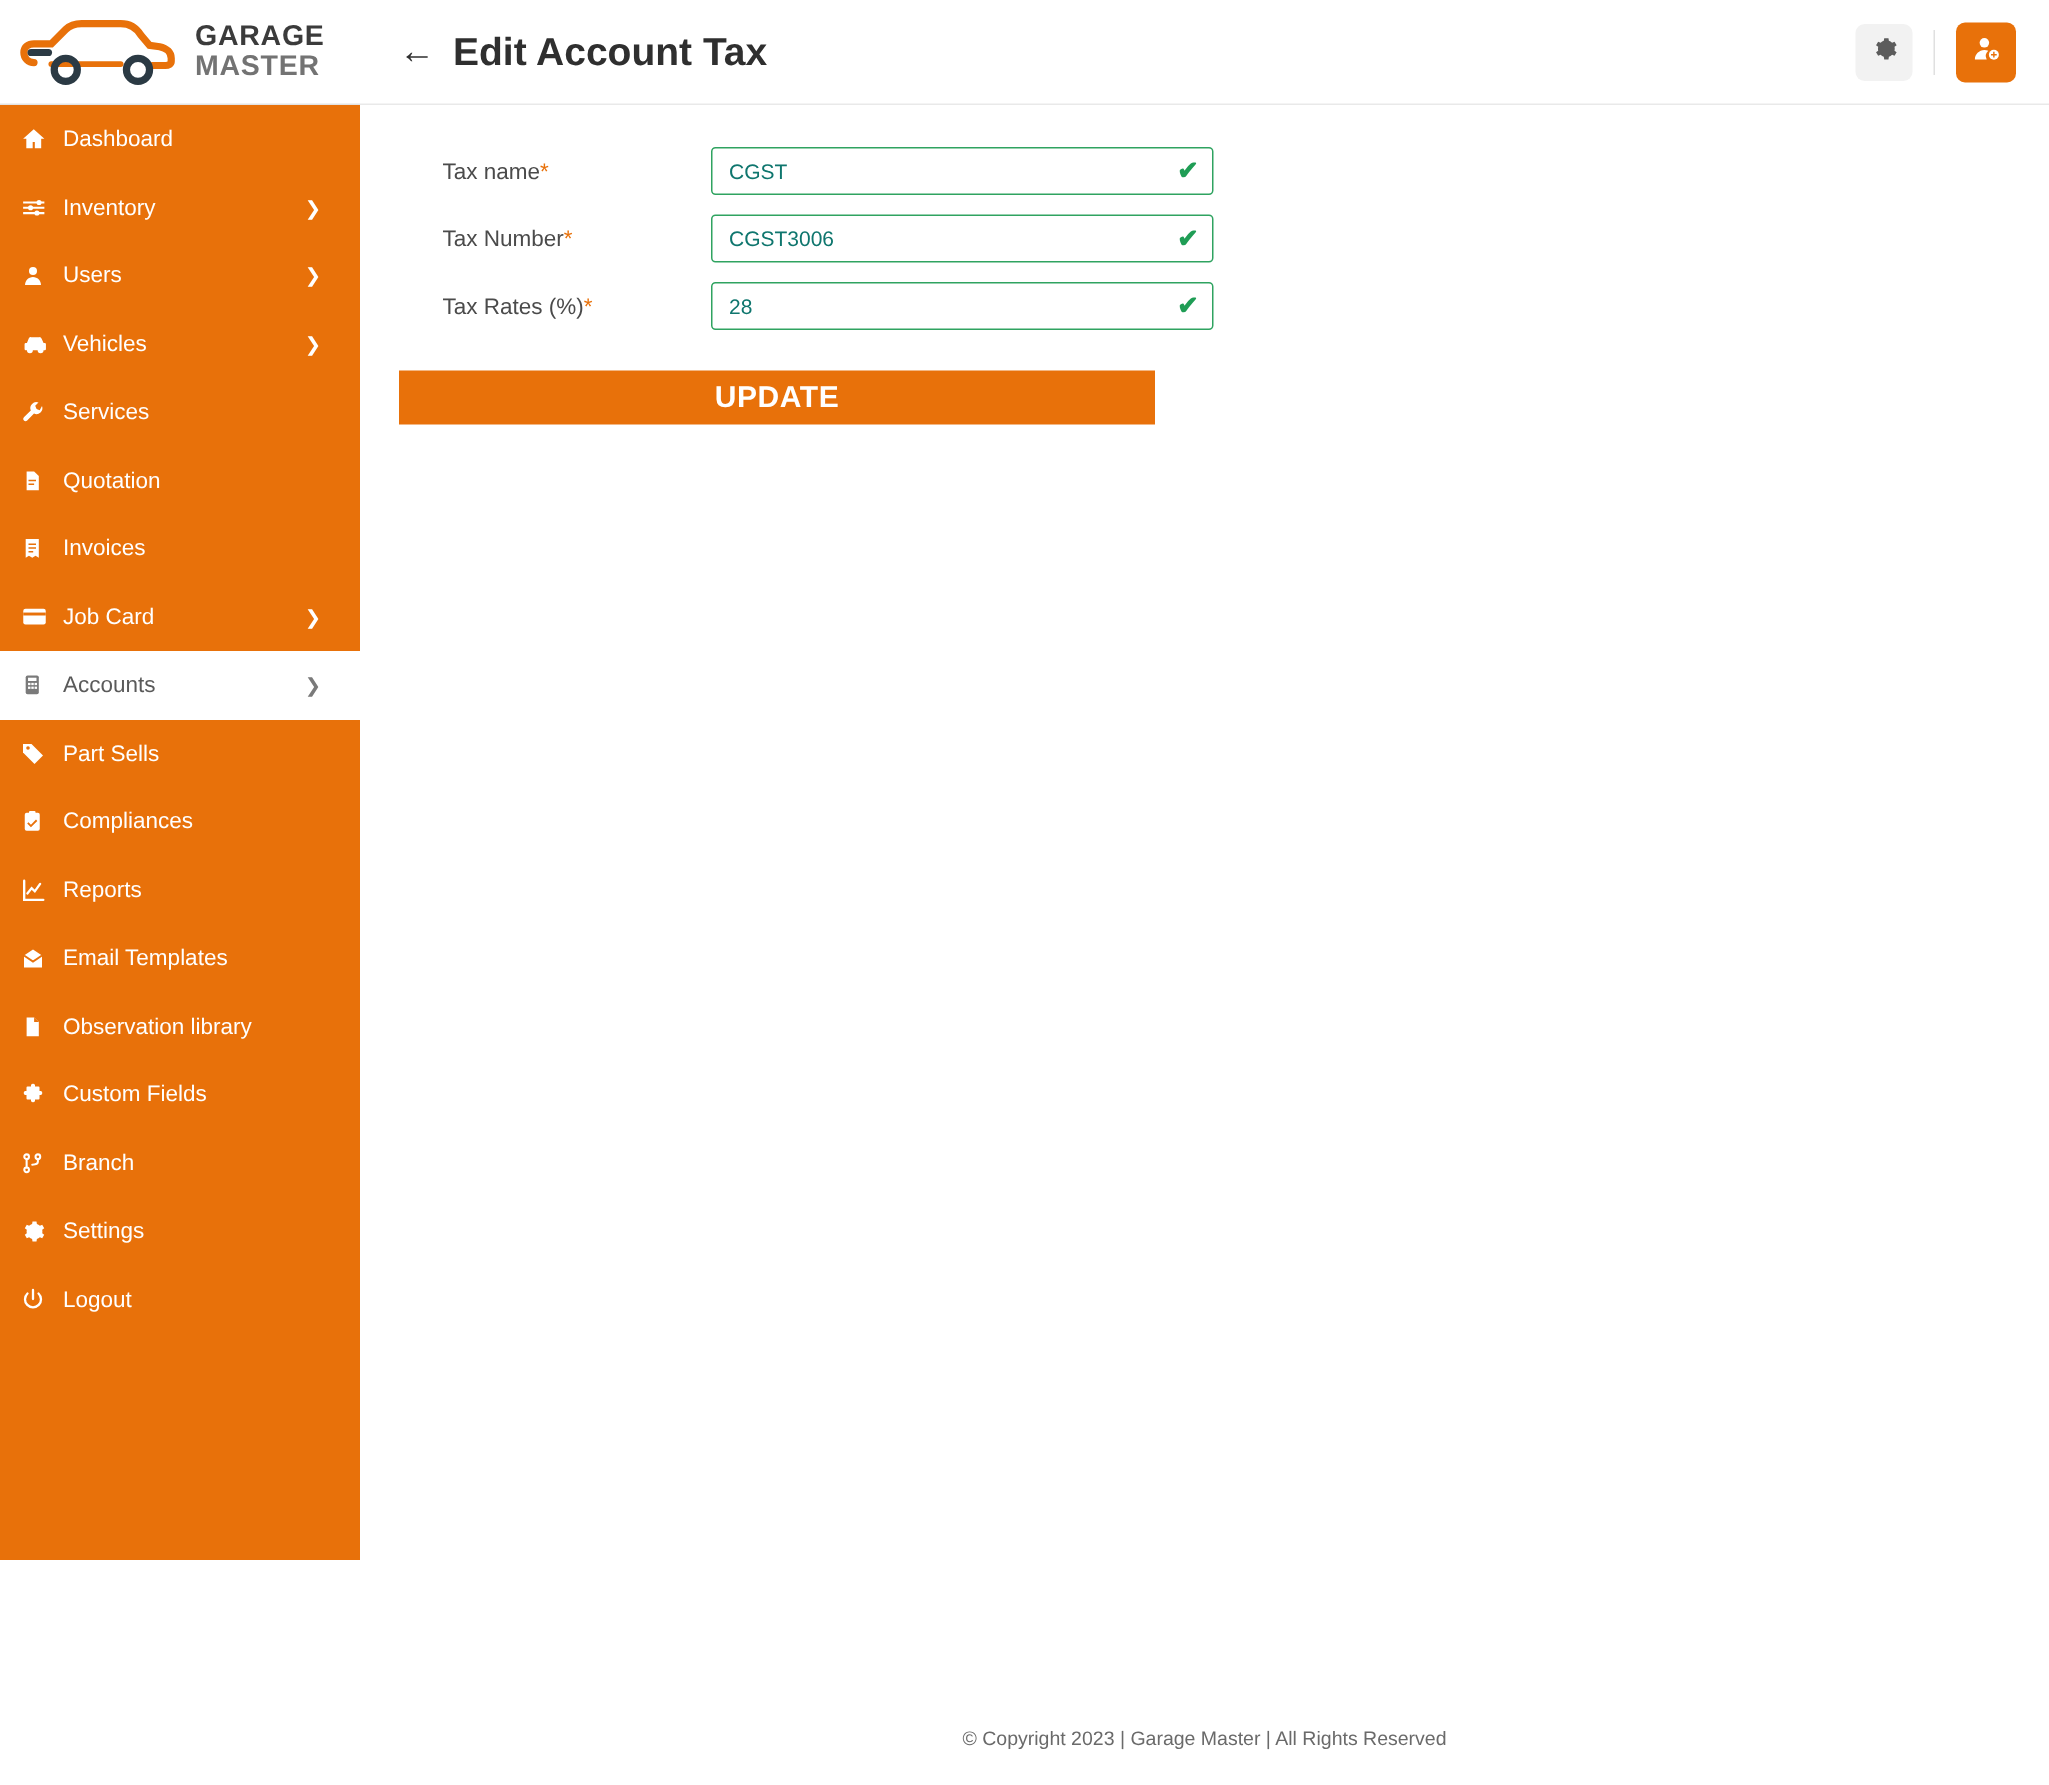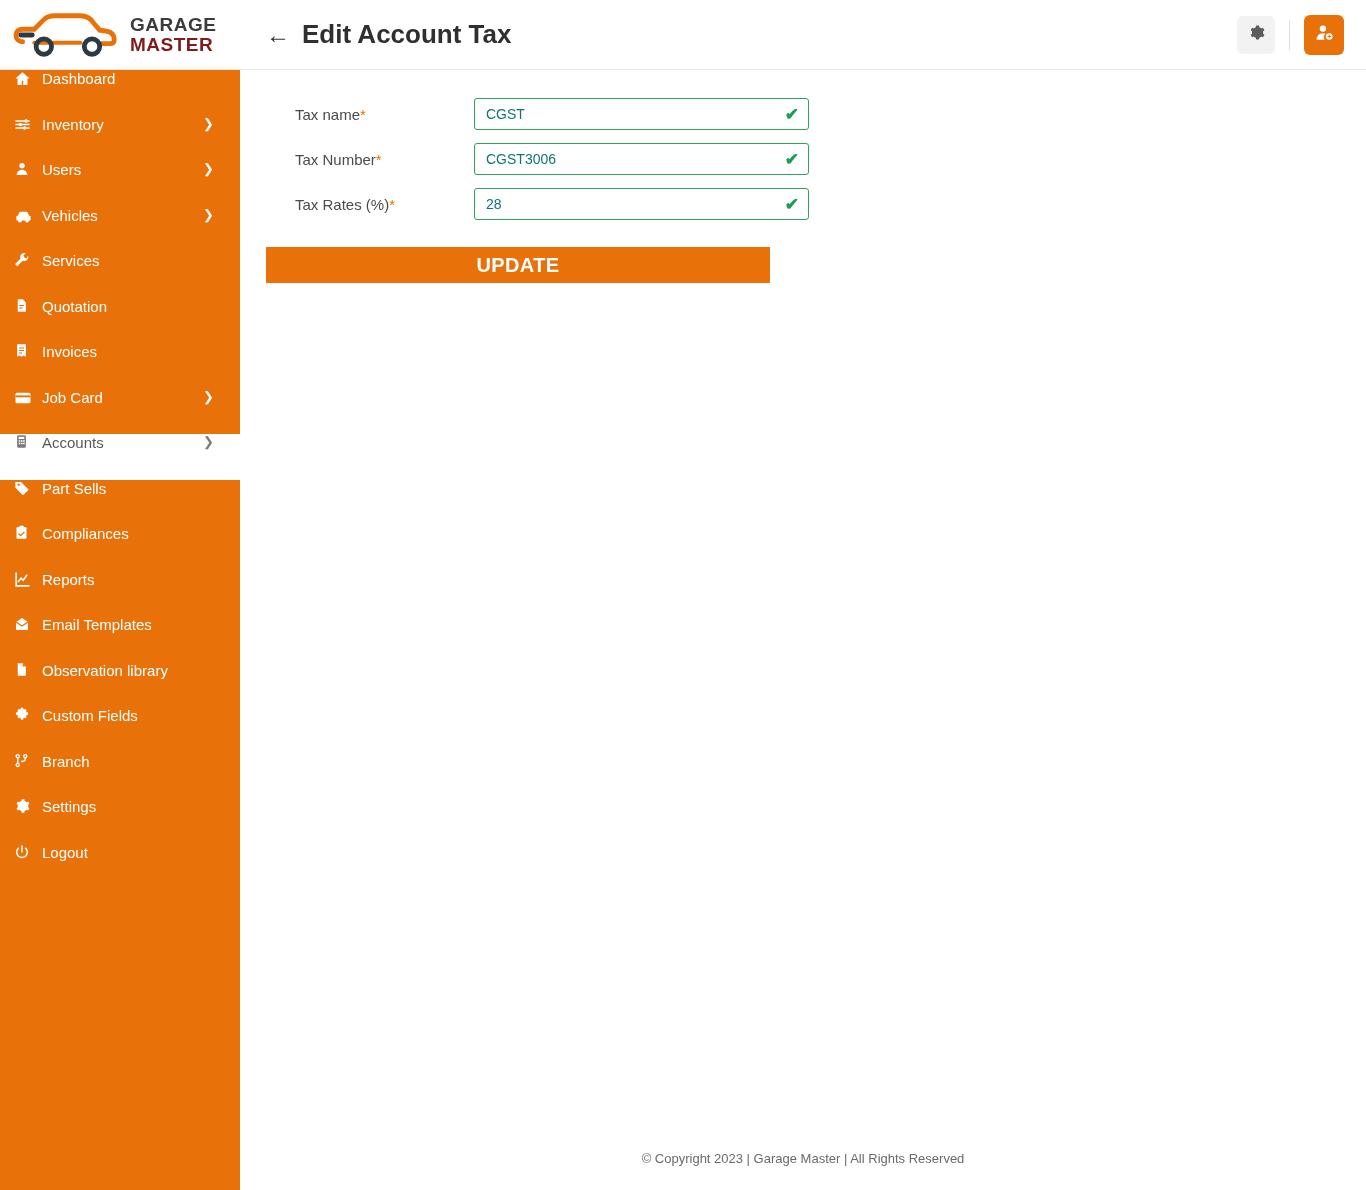--- a/index.html
+++ b/index.html
@@ -11,46 +11,46 @@
     overflow: hidden;
   }
   .app { display: flex; width: 1366px; height: 1190px; position: relative; }
 
   
   .sidebar {
     width: 240px;
     min-width: 240px;
     background: #e8710a;
     color: #ffffff;
-    height: 1190px;
+    height: 1040px;
     overflow: hidden;
     position: relative;
   }
   .brand {
     height: 70px;
     display: flex;
     align-items: center;
     gap: 10px;
     padding: 0 12px;
     background: #ffffff;
     border-bottom: 1px solid #e3e3e3;
   }
   .brand-logo { width: 108px; height: 52px; flex: 0 0 auto; }
   .brand-text {
     font-weight: bold;
     line-height: 1.05;
     letter-spacing: .5px;
   }
   .brand-top { color: #3b3b3b; font-size: 19px; }
-  .brand-bottom { color: #7f1d1d; font-size: 19px; }
+  .brand-bottom { color: #737373; font-size: 19px; }
 
   .nav { padding: 0; margin: 0; list-style: none; }
   .nav-item {
     display: flex;
-    align-items: flex-start;
+    align-items: center;
     height: 45.5px;
     padding: 0 16px 0 14px;
     color: #ffffff;
     font-size: 15px;
     position: relative;
     cursor: pointer;
     white-space: nowrap;
   }
   .nav-item .ico {
     width: 26px;

